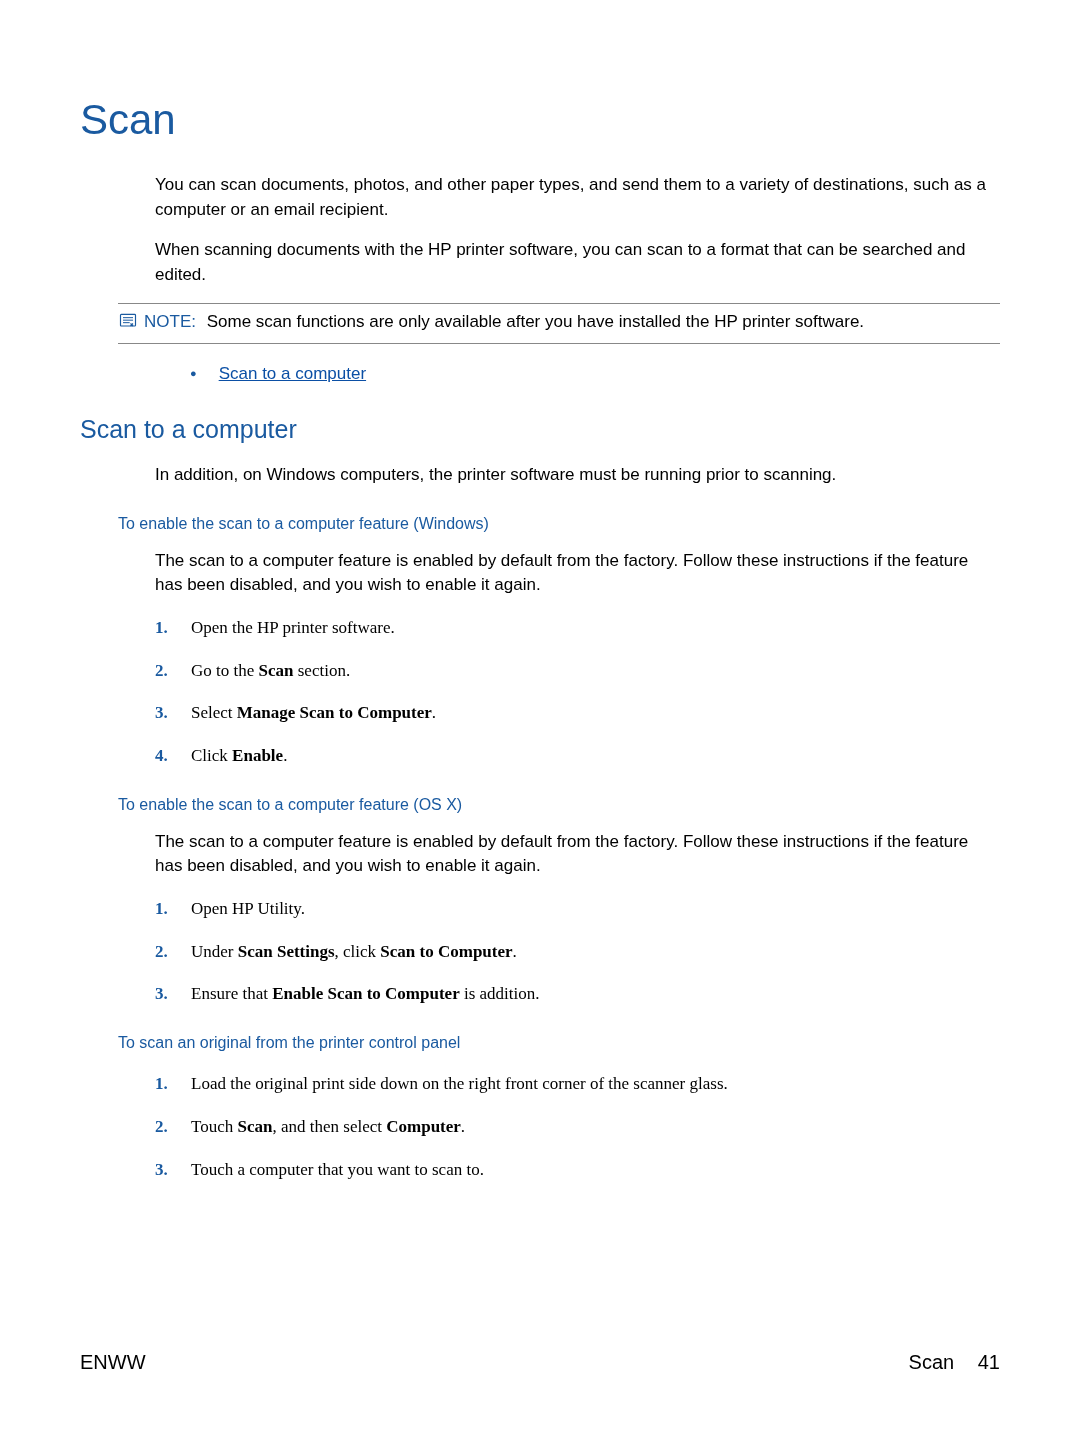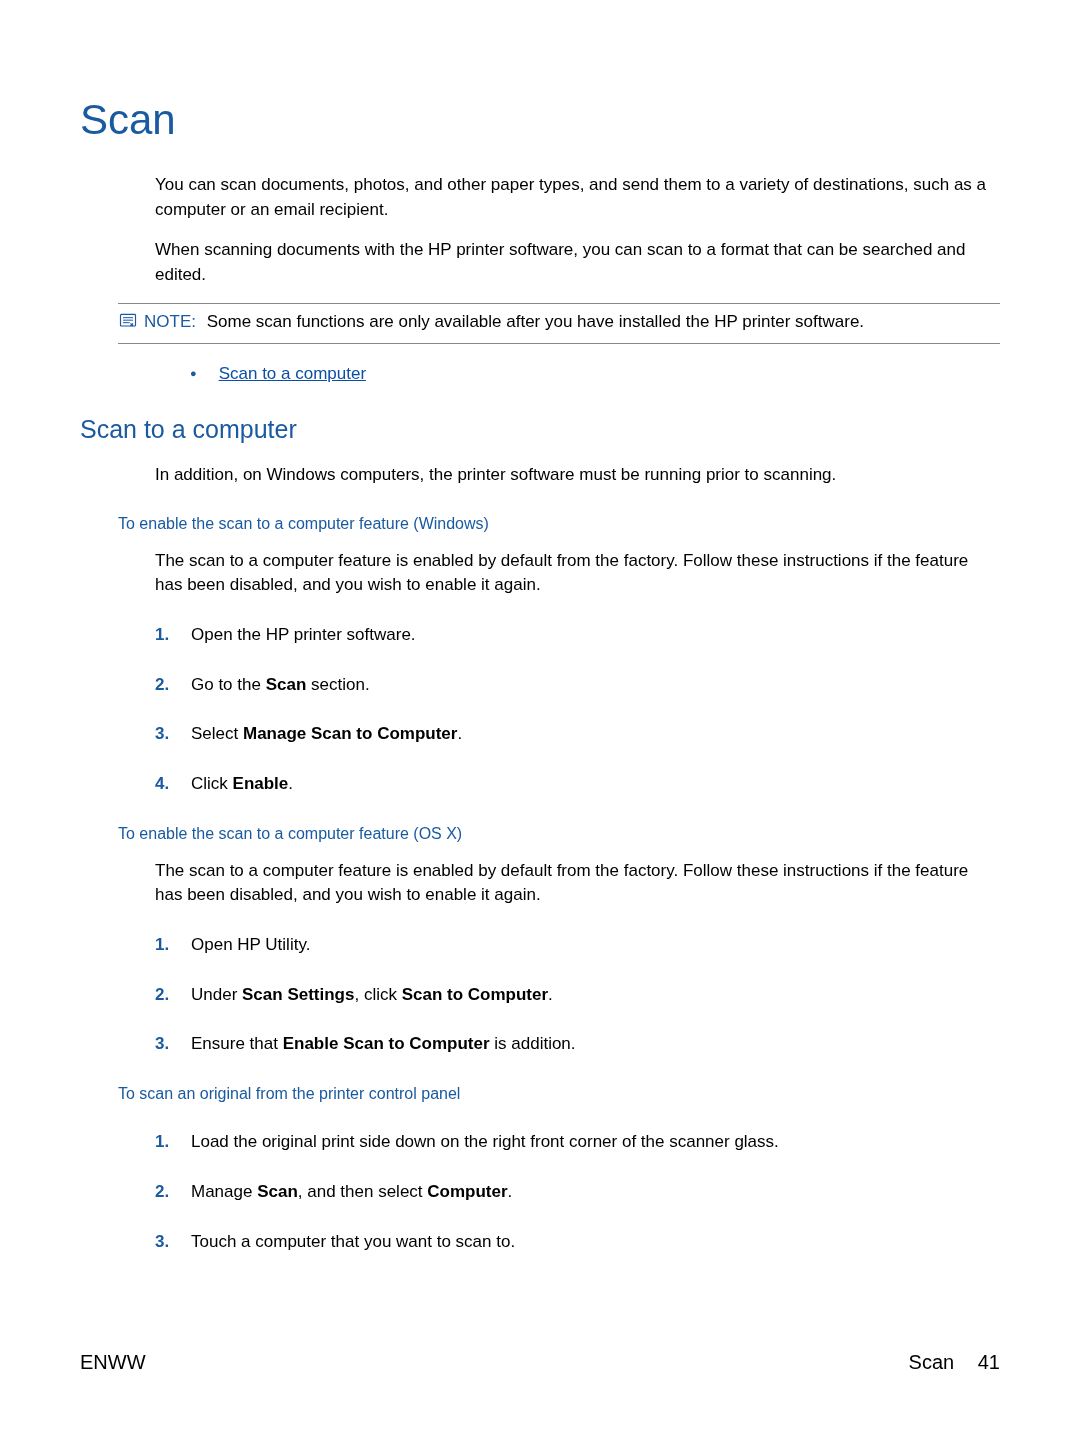--- a/index.html
+++ b/index.html
@@ -74,23 +74,24 @@
     font-weight: 500;
     margin: 24px 0 14px 38px;
   }
   ol.steps {
     list-style: none;
     margin-left: 75px;
     counter-reset: step;
   }
   ol.steps li {
     counter-increment: step;
-    margin: 25px 0;
+    margin: 18px 0;
     padding-left: 36px;
     position: relative;
+    font-family: Liberation Serif, serif;
   }
   ol.steps li::before {
     content: counter(step) ".";
     position: absolute;
     left: 0;
     color: #1a5aa0;
     font-weight: bold;
   }
   .bold { font-weight: bold; }
   .footer {
@@ -171,21 +172,21 @@
   </li>
   <li>
     <span>Ensure that </span><span class="bold">Enable Scan to Computer</span><span> is addition.</span>
   </li>
 </ol>
 
 <h3 class="h3">To scan an original from the printer control panel</h3>
 <ol class="steps">
   <li><span>Load the original print side down on the right front corner of the scanner glass.</span></li>
   <li>
-    <span>Manage </span><span class="bold">Scan</span><span>, and then select </span><span class="bold">Computer</span><span>.</span>
+    <span>Touch </span><span class="bold">Scan</span><span>, and then select </span><span class="bold">Computer</span><span>.</span>
   </li>
   <li><span>Touch a computer that you want to scan to.</span></li>
 </ol>
 
 <div class="footer">
   <span>ENWW</span>
   <span class="footer-right">
     <span>Scan</span>
     <span class="footer-page">41</span>
   </span>

